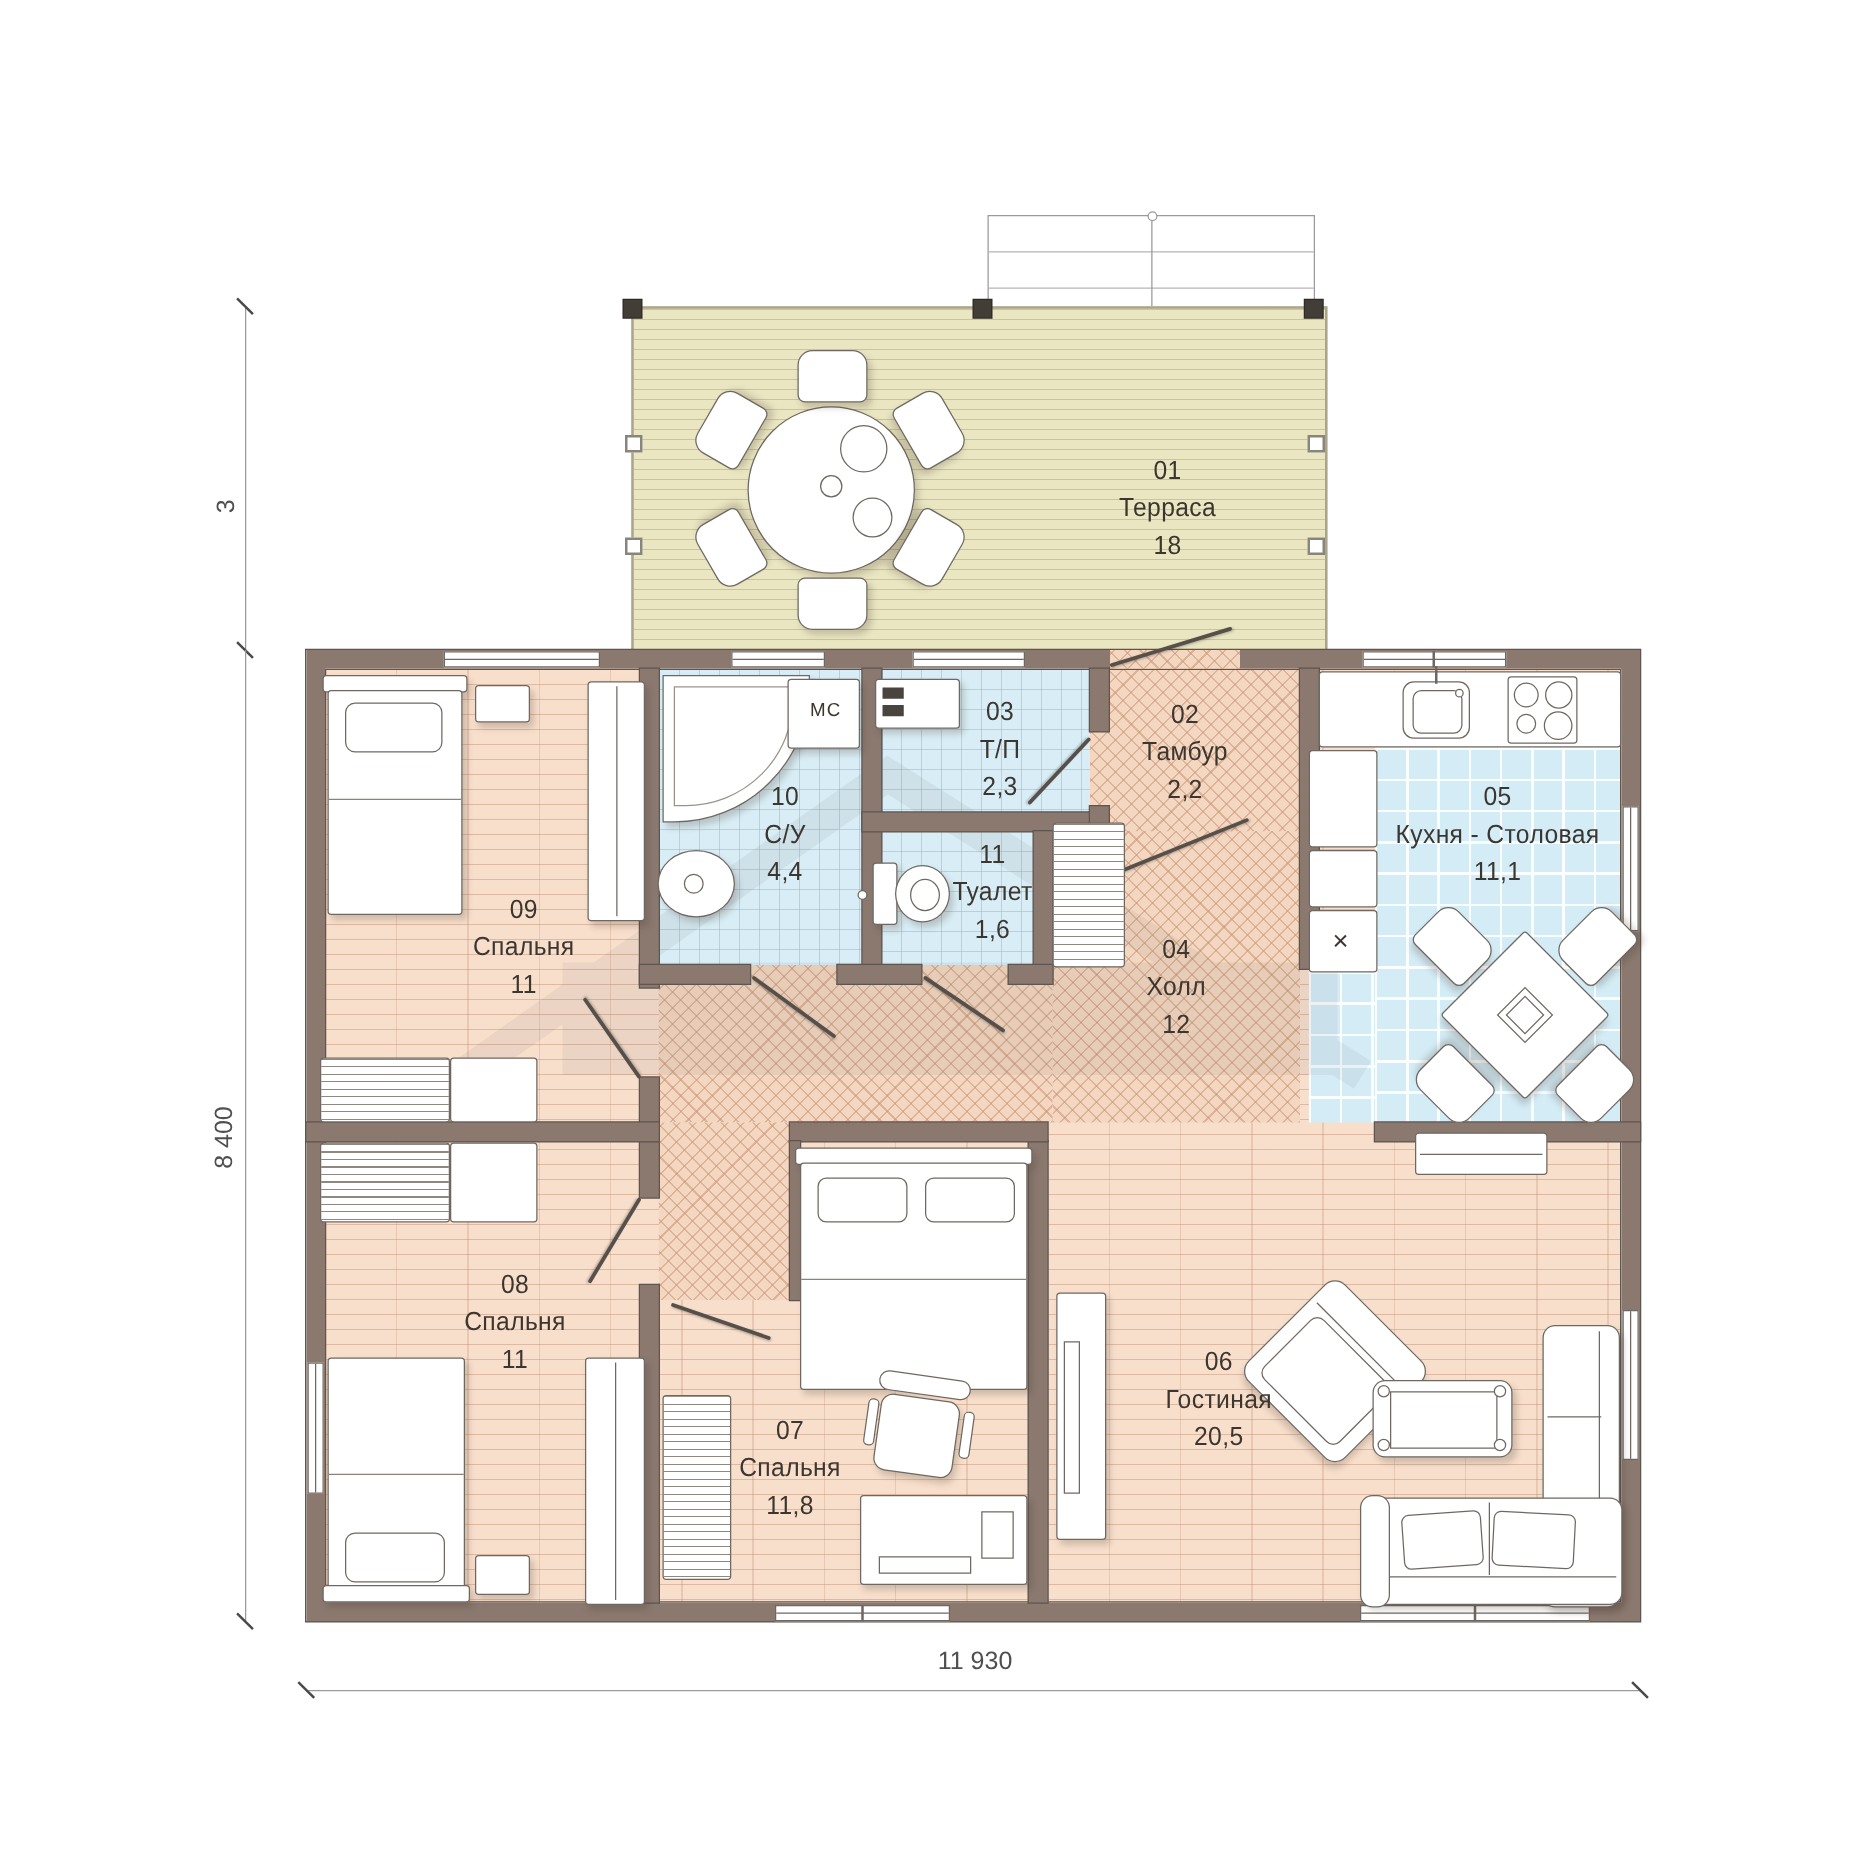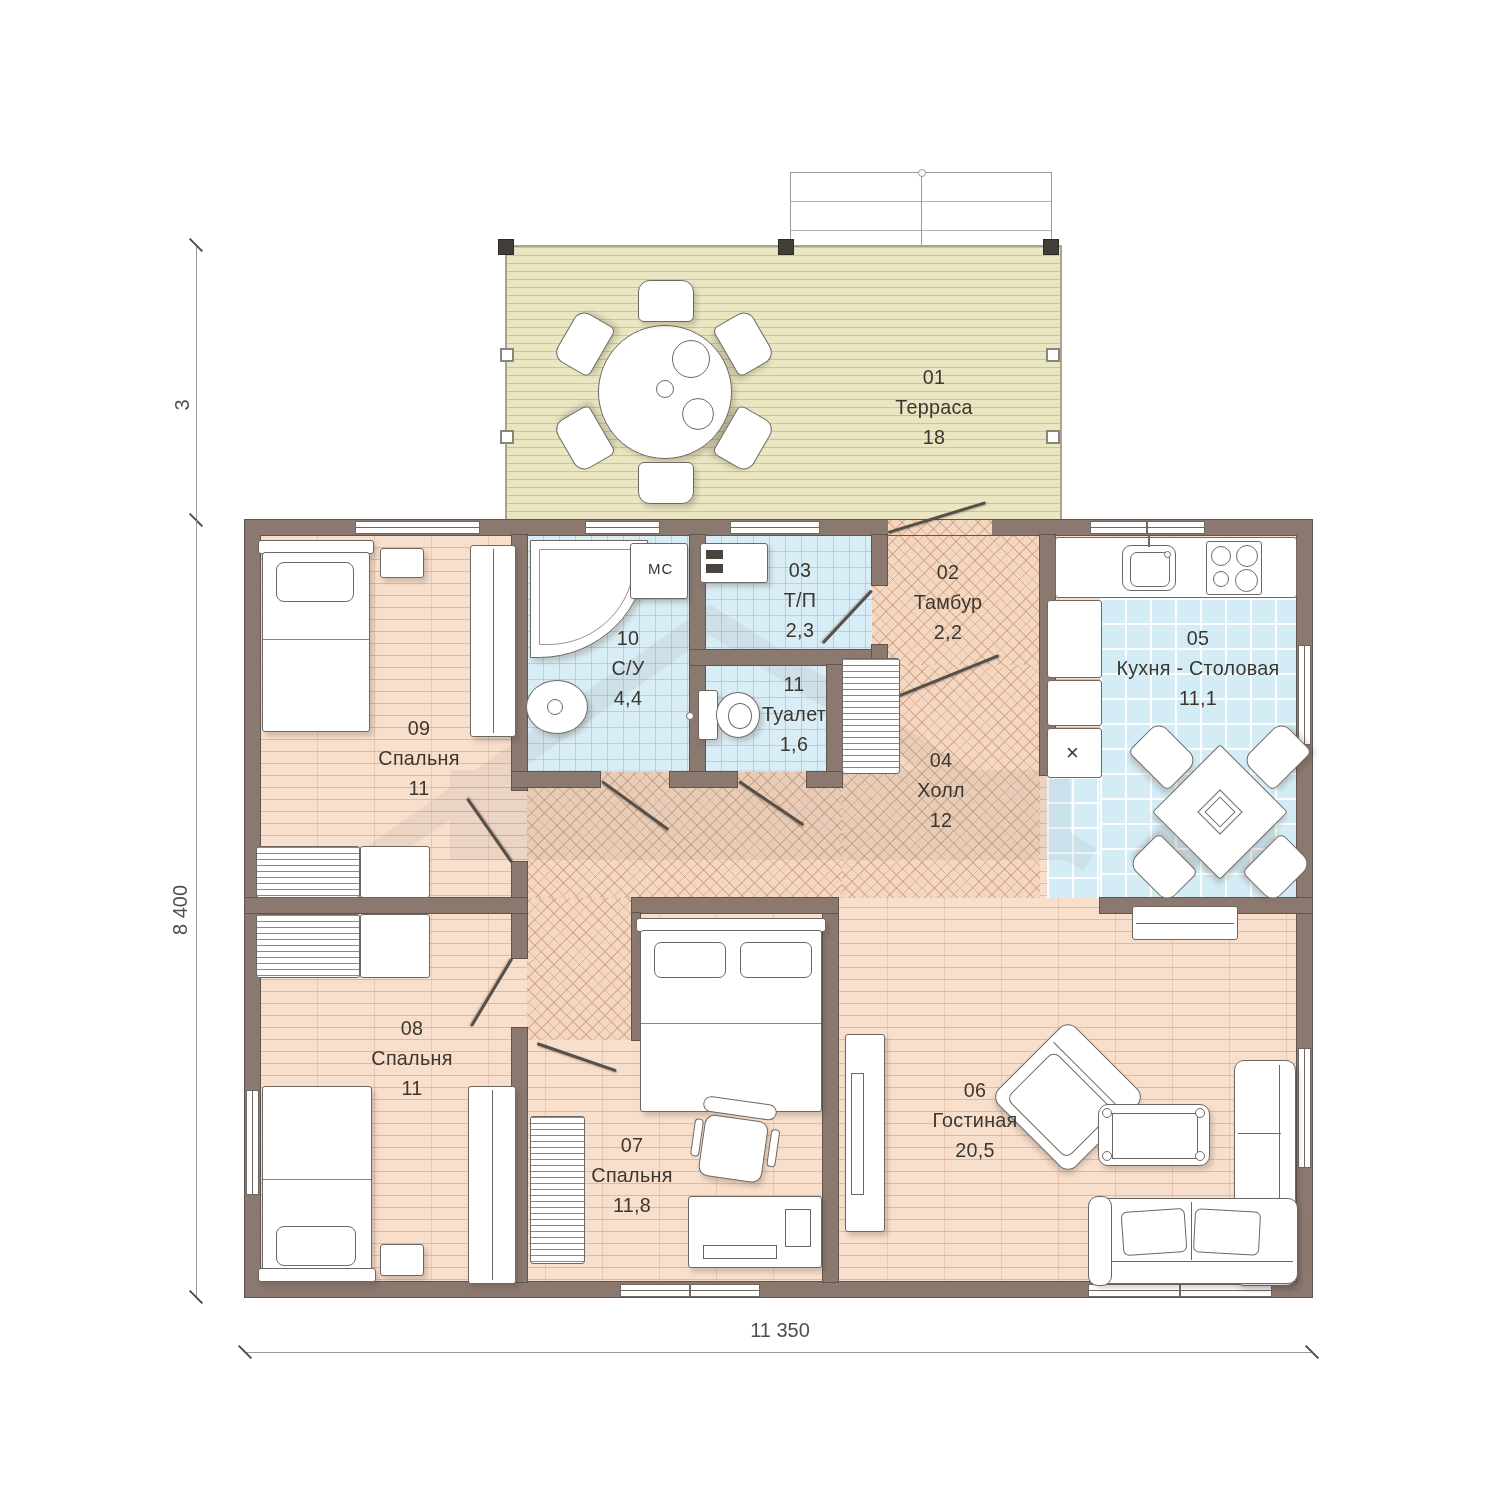--- a/index.html
+++ b/index.html
@@ -329,15 +329,15 @@
   <div class="tick" style="left:196px;top:520px;"></div>
   <div class="dimtext vert" style="left:182px;top:405px;">3</div>
 
   <div class="dimline" style="left:196px;top:520px;width:1px;height:777px;"></div>
   <div class="tick" style="left:196px;top:1297px;"></div>
   <div class="dimtext vert" style="left:180px;top:910px;">8 400</div>
 
   <div class="dimline" style="left:245px;top:1352px;width:1067px;height:1px;"></div>
   <div class="tick" style="left:245px;top:1352px;"></div>
   <div class="tick" style="left:1312px;top:1352px;"></div>
-  <div class="dimtext" style="left:780px;top:1330px;">11 350</div>
+  <div class="dimtext" style="left:780px;top:1330px;">11 930</div>
 
 </div>
 
 </body></html>

